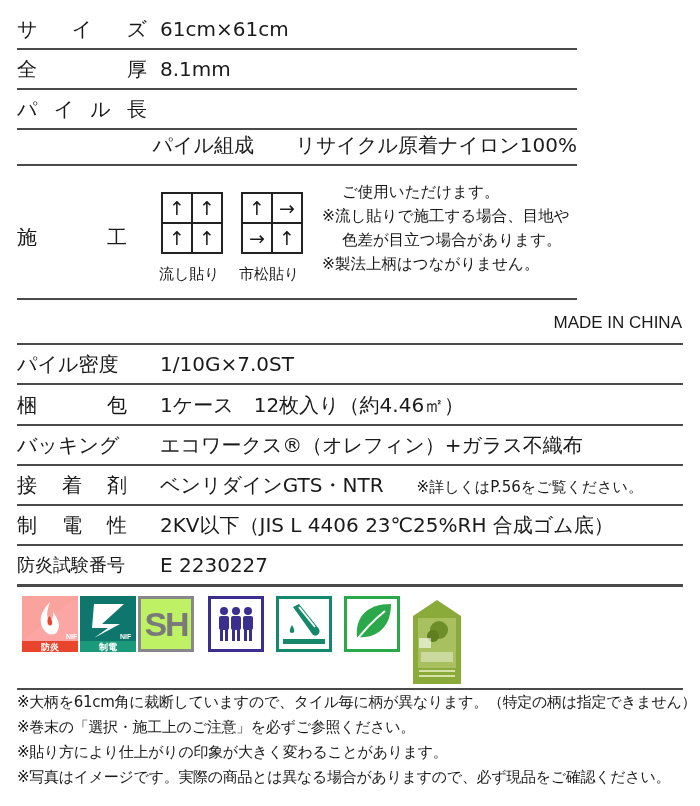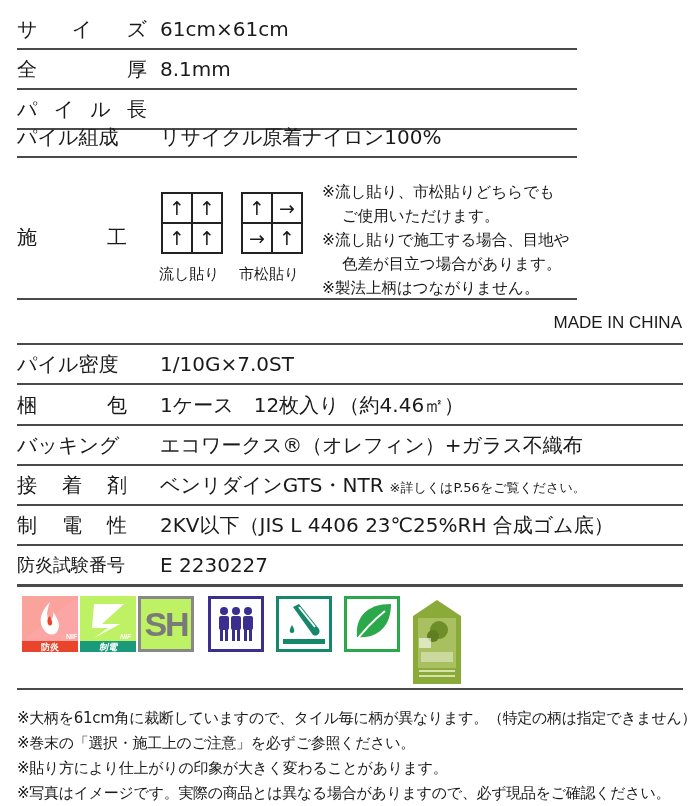--- a/index.html
+++ b/index.html
@@ -13,21 +13,21 @@
     border-bottom: 2px solid #4a4a4a;
   }
   .row.short { width: 560px; }
   .row.long { width: 666px; }
   .lbl {
     width: 143px; font-size: 20px; letter-spacing: 0; display: flex;
     justify-content: space-between; padding-right: 0; box-sizing: border-box;
   }
   .lbl span { display: inline-block; }
   .val { font-size: 20px; white-space: nowrap; }
-  .val small { font-size: 13px; margin-left: 6px; }
+  .val small { font-size: 15px; margin-left: 33px; }
 
   
   .sekou { position: absolute; left: 17px; top: 172px; width: 560px; height: 126px; border-bottom: 2px solid #4a4a4a; }
   .sekou .lbl { position: absolute; left: 0; top: 52px; }
   .grid {
     position: absolute; top: 20px; width: 62px; height: 62px;
     border: 1.5px solid #222; box-sizing: border-box;
     display: grid; grid-template-columns: 1fr 1fr; grid-template-rows: 1fr 1fr;
   }
   .grid div {
@@ -35,21 +35,21 @@
     font-size: 19px; line-height: 1;
   }
   .gcap { position: absolute; top: 93px; font-size: 15px; white-space: nowrap; }
   .notes { position: absolute; left: 305px; top: 8px; font-size: 15.5px; line-height: 24px; white-space: nowrap; }
   .notes .ind { padding-left: 20px; }
 
   .made { position: absolute; right: 18px; top: 313px; font-family: Liberation Sans, sans-serif; font-size: 17px; }
 
   .icons { position: absolute; left: 20px; top: 596px; height: 90px; }
   .ic { position: absolute; top: 0; width: 56px; height: 56px; box-sizing: border-box; }
-  .footer { position: absolute; left: 17px; top: 688px; width: 666px; border-top: 2px solid #4a4a4a; padding-top: 16px; }
+  .footer { position: absolute; left: 17px; top: 688px; width: 666px; border-top: 2px solid #4a4a4a; padding-top: 0; }
   .footer p { margin: 0; font-size: 15px; line-height: 25px; white-space: nowrap; letter-spacing: -0.3px; }
 </style>
 </head>
 <body>
 
 <div class="row short" style="top:10px;height:38px;">
   <div class="lbl" style="width:130px;">
     <span>サ</span>
     <span>イ</span>
     <span>ズ</span>
@@ -67,21 +67,21 @@
 
 <div class="row short" style="top:90px;height:38px;">
   <div class="lbl" style="width:130px;">
     <span>パ</span>
     <span>イ</span>
     <span>ル</span>
     <span>長</span>
   </div>
 </div>
 
-<div class="row short" style="top:118px;height:38px;">
+<div class="row short" style="top:126px;height:38px;justify-content:flex-end;">
   <div class="lbl" style="width:130px;">
     <span>パイル組成</span>
   </div>
   <div class="val" style="margin-left:13px;">リサイクル原着ナイロン100%</div>
 </div>
 
 <div class="sekou">
   <div class="lbl" style="width:110px;">
     <span>施</span>
     <span>工</span>
@@ -97,21 +97,20 @@
 
   <div class="grid" style="left:224px;">
     <div>↑</div>
     <div>→</div>
     <div>→</div>
     <div>↑</div>
   </div>
   <div class="gcap" style="left:222px;">市松貼り</div>
 
   <div class="notes">
-    <div>※流し貼り、市松貼りどちらでも</div>
     <div class="ind">ご使用いただけます。</div>
     <div>※流し貼りで施工する場合、目地や</div>
     <div class="ind">色差が目立つ場合があります。</div>
     <div>※製法上柄はつながりません。</div>
   </div>
 </div>
 
 <div class="made">MADE IN CHINA</div>
 
 <div style="position:absolute;left:17px;top:343px;width:666px;border-top:2px solid #4a4a4a;"></div>
@@ -171,21 +170,21 @@
     <svg width="56" height="56" viewBox="0 0 56 56">
       <path d="M0 46 L50 4 L56 4 L56 0 L0 0Z" fill="#f5a08f" opacity="0.35"></path>
       <path d="M28 6 C18 16 16 26 22 34 C26 40 34 40 36 34 C40 26 32 20 30 12 C34 20 28 28 26 22 C24 18 26 12 28 6Z" fill="#fff"></path>
       <path d="M26 22 C24 28 28 32 30 28 C31 25 29 24 28 20Z" fill="#e8452c"></path>
       <text x="44" y="43" font-size="7" fill="#fff" font-family="Liberation Sans, sans-serif" font-weight="bold">NIF</text>
       <rect x="0" y="45" width="56" height="11" fill="#e8452c"></rect>
       <text x="28" y="54" text-anchor="middle" font-size="9" fill="#fff" font-weight="bold" font-family="DejaVu Sans, sans-serif">防炎</text>
     </svg>
   </div>
 
-  <div class="ic" style="left:60px;background:#bef264;font-style:italic;">
+  <div class="ic" style="left:60px;background:#0f766e;">
     <svg width="56" height="56" viewBox="0 0 56 56">
       <path d="M14 8 L44 8 L22 28 L40 28 L14 42 L28 32 L12 32Z" fill="#fff"></path>
       <text x="40" y="43" font-size="7" fill="#fff" font-family="Liberation Sans, sans-serif" font-weight="bold">NIF</text>
       <rect x="0" y="45" width="56" height="11" fill="#1a9a7a"></rect>
       <text x="28" y="54" text-anchor="middle" font-size="9" fill="#fff" font-weight="bold" font-family="DejaVu Sans, sans-serif">制電</text>
     </svg>
   </div>
 
   <div class="ic" style="left:118px;border:3px solid #888;background:#bef264;display:flex;align-items:center;justify-content:center;">
     <span style="font-family:'Liberation Sans',sans-serif;font-weight:bold;font-size:34px;color:#7a7a7a;letter-spacing:-2px;">SH</span>

